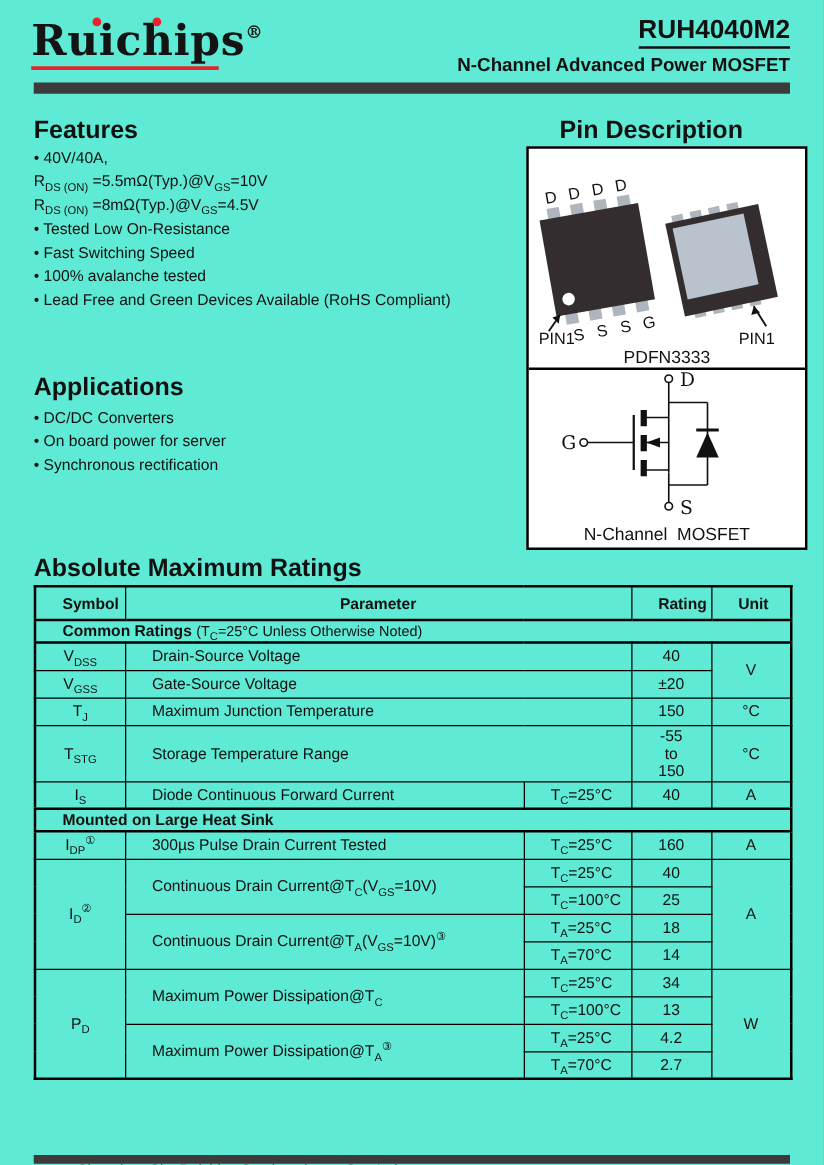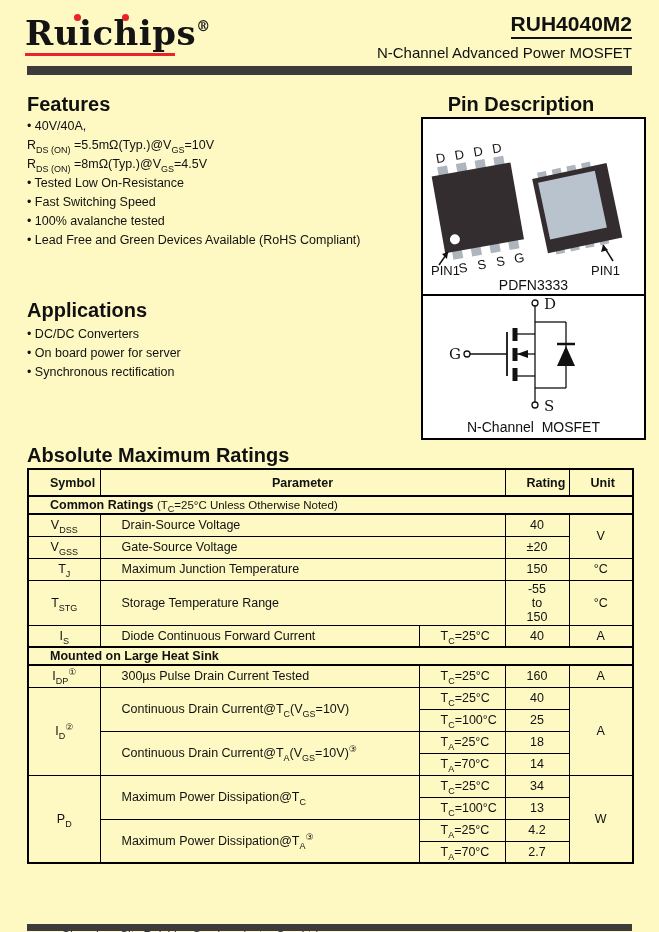--- a/index.html
+++ b/index.html
@@ -1,32 +1,32 @@
 <!DOCTYPE html>
 <html><head>
 <meta charset="utf-8">
 <style>
   * { margin:0; padding:0; box-sizing:border-box; }
   body { background:#888; font-family:"Liberation Sans", sans-serif; }
-  .page { position:relative; width:659px; height:932px; background:#fef9c3; color:#111;
+  .page { position:relative; width:659px; height:932px; background:#5eead4; color:#111;
           overflow:hidden; margin:0 auto; }
 
   
   .logo { position:absolute; left:25px; top:6px; width:170px; }
   .logo-text { font-family:"DejaVu Serif", serif; font-weight:bold; font-size:34px;
                letter-spacing:0.5px; color:#141414; line-height:40px; }
   .logo-reg { font-size:14px; vertical-align:14px; font-weight:bold; }
   .logo-dot { position:absolute; width:7px; height:7px; border-radius:50%; background:#e8232b; }
   .logo-dot.d1 { left:49px; top:8px; }
   .logo-dot.d2 { left:97px; top:8px; }
   .logo-underline { width:150px; height:3px; background:#e8232b; margin-top:0px; }
 
   .part-number { position:absolute; top:12px; right:27px; font-size:21px; font-weight:bold;
                  border-bottom:2px solid #111; padding-bottom:1px; }
-  .subtitle { position:absolute; top:44px; right:27px; font-size:15px; font-weight:normal; }
+  .subtitle { position:absolute; top:44px; right:27px; font-size:15px; font-weight:bold; }
   .top-bar { position:absolute; left:27px; top:66px; width:605px; height:9px; background:#3d3a3b; }
   .bottom-bar { position:absolute; left:27px; top:924px; width:605px; height:7px; background:#3d3a3b; }
   .footer-text { position:absolute; left:62px; top:929px; font-size:12px; color:#333; white-space:nowrap; }
 
   
   .h1 { position:absolute; font-size:20px; font-weight:bold; }
   .features-h { left:27px; top:93px; }
   .apps-h { left:27px; top:299px; }
   .amr-h { left:27px; top:444px; }
   .pin-h { left:421px; top:93px; width:200px; text-align:center; }

